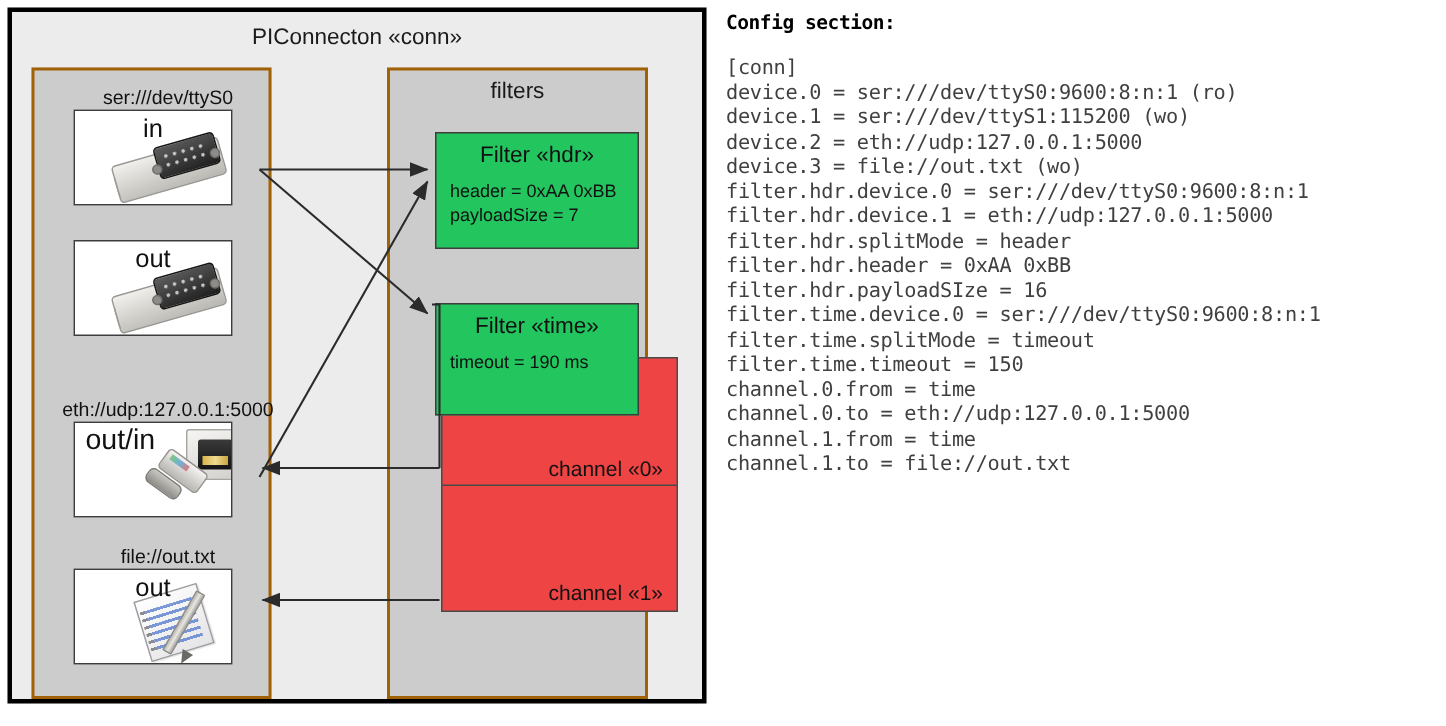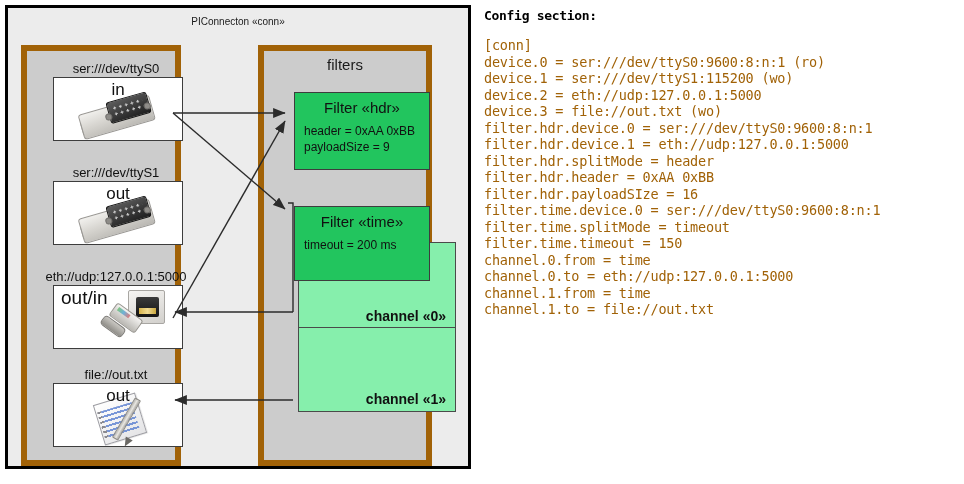--- a/index.html
+++ b/index.html
@@ -19,59 +19,59 @@
     position: absolute;
     left: 5px; top: 5px;
     width: 466px; height: 464px;
     background: #ececec;
     border: 3px solid #000000;
   }
 
   .panel {
     position: absolute;
     background: #cccccc;
-    border: 6px solid #a16207;
+    border: 2px solid #a16207;
   }
 
   .panel-title {
     position: absolute;
     width: 100%;
     text-align: center;
     font-size: 14px;
     color: #1a1a1a;
     top: 4px;
     left: 0;
   }
 
   #root-title {
     position: absolute;
     left: 0; top: 8px; width: 100%;
     text-align: center;
-    font-size: 10px;
+    font-size: 15px;
     color: #1a1a1a;
   }
 
   
   #devices-panel { left: 13px; top: 37px; width: 160px; height: 421px; }
   #filters-panel { left: 250px; top: 37px; width: 174px; height: 421px; }
 
   #filters-title { top: 5px; font-size: 15px; }
 
   
   .dev-group { position: absolute; left: 26px; width: 126px; }
   .dev-caption {
     font-size: 13px;
     color: #111;
     text-align: center;
     white-space: nowrap;
     line-height: 17px;
   }
   .dev-box {
     position: relative;
-    width: 130px; height: 64px;
+    width: 106px; height: 64px;
     background: #ffffff;
     border: 1.5px solid #3d3d3d;
     overflow: hidden;
   }
   .dev-label {
     position: absolute;
     top: 2px; left: 0; width: 100%;
     text-align: center;
     font-size: 17px;
     color: #111;
@@ -228,23 +228,22 @@
     font-size: 12px;
     color: #111;
     line-height: 16px;
   }
   #filter-hdr { left: 30px; top: 41px; height: 78px; }
   #filter-time { left: 30px; top: 155px; height: 75px; }
 
   
   .channel-box {
     position: absolute;
-    background: #86efac;
+    background: #ef4444;
     border: 1.5px solid #4a4a4a;
-    font-weight: bold;
   }
   .channel-label {
     position: absolute;
     right: 9px; bottom: 4px;
     font-size: 14px;
     color: #111;
     white-space: nowrap;
   }
   #channel-0 { left: 34px; top: 191px; width: 158px; height: 87px; }
   #channel-1 { left: 34px; top: 276px; width: 158px; height: 85px; }
@@ -267,21 +266,21 @@
     font-size: 13px;
     font-weight: bold;
     color: #000;
     margin: 0 0 14px 2px;
     letter-spacing: -0.3px;
   }
   #config-lines {
     font-family: "DejaVu Sans Mono", monospace;
     font-size: 13.5px;
     line-height: 16.5px;
-    color: #a16207;
+    color: #404040;
     white-space: pre;
     margin-left: 2px;
     letter-spacing: -0.2px;
   }
   .cfg-line { white-space: pre; }
 </style>
 </head>
 <body>
 
 <div id="diagram-root">
@@ -299,21 +298,20 @@
           <div class="shell"></div>
           <div class="hood"></div>
           <div class="pins"></div>
           <div class="screw" style="left:26px;top:13px;"></div>
           <div class="screw" style="left:66px;top:13px;"></div>
         </div>
       </div>
     </div>
 
     <div class="dev-group" id="dev-group-1" style="top:113px;">
-      <div class="dev-caption">ser:///dev/ttyS1</div>
       <div class="dev-box">
         <div class="dev-label">out</div>
         <div class="dev-icon icon-serial">
           <div class="tail"></div>
           <div class="shell"></div>
           <div class="hood"></div>
           <div class="pins"></div>
           <div class="screw" style="left:26px;top:13px;"></div>
           <div class="screw" style="left:66px;top:13px;"></div>
         </div>
@@ -361,28 +359,28 @@
       <span class="channel-label">channel «0»</span>
     </div>
     <div class="channel-box" id="channel-1">
       <span class="channel-label">channel «1»</span>
     </div>
 
     <div class="filter-box" id="filter-hdr">
       <div class="filter-title">Filter «hdr»</div>
       <div class="filter-attrs">
         <div>header = 0xAA 0xBB</div>
-        <div>payloadSize = 9</div>
+        <div>payloadSize = 7</div>
       </div>
     </div>
 
     <div class="filter-box" id="filter-time">
       <div class="filter-title">Filter «time»</div>
       <div class="filter-attrs">
-        <div>timeout = 200 ms</div>
+        <div>timeout = 190 ms</div>
       </div>
     </div>
   </div>
 
   <svg id="arrows" viewBox="0 0 466 464">
     <defs>
       <marker id="arrowhead" markerWidth="9" markerHeight="7" refX="8.5" refY="3.5" orient="auto">
         <polygon points="0 0, 9 3.5, 0 7" fill="#2b2b2b"></polygon>
       </marker>
     </defs>

